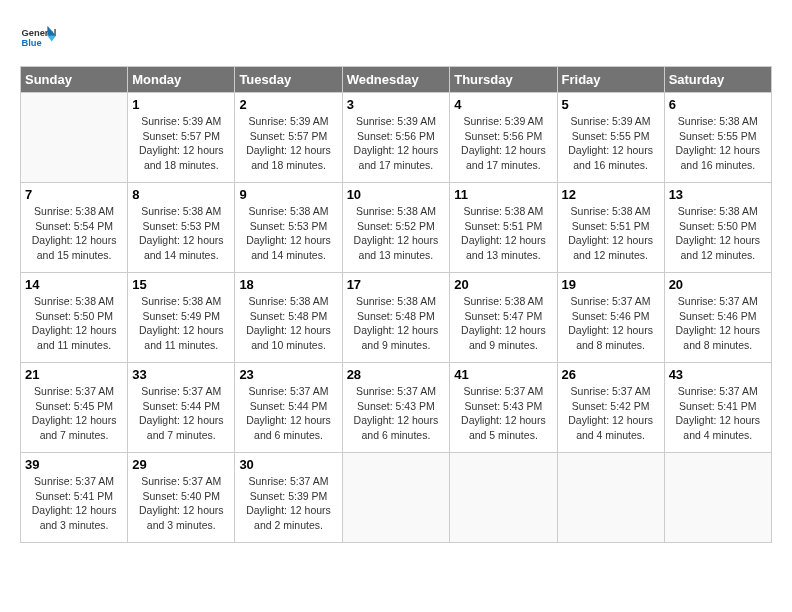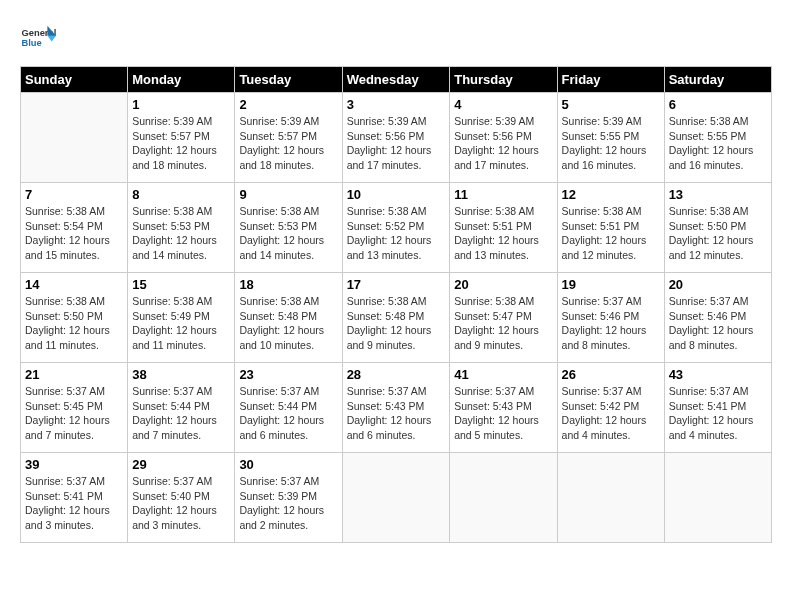--- a/index.html
+++ b/index.html
@@ -36,21 +36,21 @@
     .location-title {
       font-size: 16px;
       color: #333;
     }
     table {
       width: 100%;
       border-collapse: collapse;
       font-size: 11px;
     }
     thead tr th {
-      background: #000000;
+      background: #737373;
       color: #fff;
       padding: 5px 4px;
       font-size: 13px;
       font-weight: bold;
       text-align: left;
       border: 1px solid #ccc;
     }
     tbody tr td {
       border: 1px solid #ccc;
       vertical-align: top;
@@ -60,20 +60,21 @@
     }
     .day-number {
       font-weight: bold;
       font-size: 13px;
       margin-bottom: 2px;
     }
     .day-info {
       color: #333;
       font-size: 10.5px;
       line-height: 1.4;
+      text-align: center;
     }
     .empty-cell {
       background: #f9f9f9;
     }
   </style>
 </head>
 <body>
 
 <div class="header">
   <div class="logo">
@@ -189,21 +190,21 @@
           <div class="day-number">20</div>
           <div class="day-info">Sunrise: 5:37 AM<br>Sunset: 5:46 PM<br>Daylight: 12 hours and 8 minutes.</div>
         </td>
       </tr>
       <tr>
         <td>
           <div class="day-number">21</div>
           <div class="day-info">Sunrise: 5:37 AM<br>Sunset: 5:45 PM<br>Daylight: 12 hours and 7 minutes.</div>
         </td>
         <td>
-          <div class="day-number">38</div>
+          <div class="day-number">33</div>
           <div class="day-info">Sunrise: 5:37 AM<br>Sunset: 5:44 PM<br>Daylight: 12 hours and 7 minutes.</div>
         </td>
         <td>
           <div class="day-number">23</div>
           <div class="day-info">Sunrise: 5:37 AM<br>Sunset: 5:44 PM<br>Daylight: 12 hours and 6 minutes.</div>
         </td>
         <td>
           <div class="day-number">28</div>
           <div class="day-info">Sunrise: 5:37 AM<br>Sunset: 5:43 PM<br>Daylight: 12 hours and 6 minutes.</div>
         </td>

